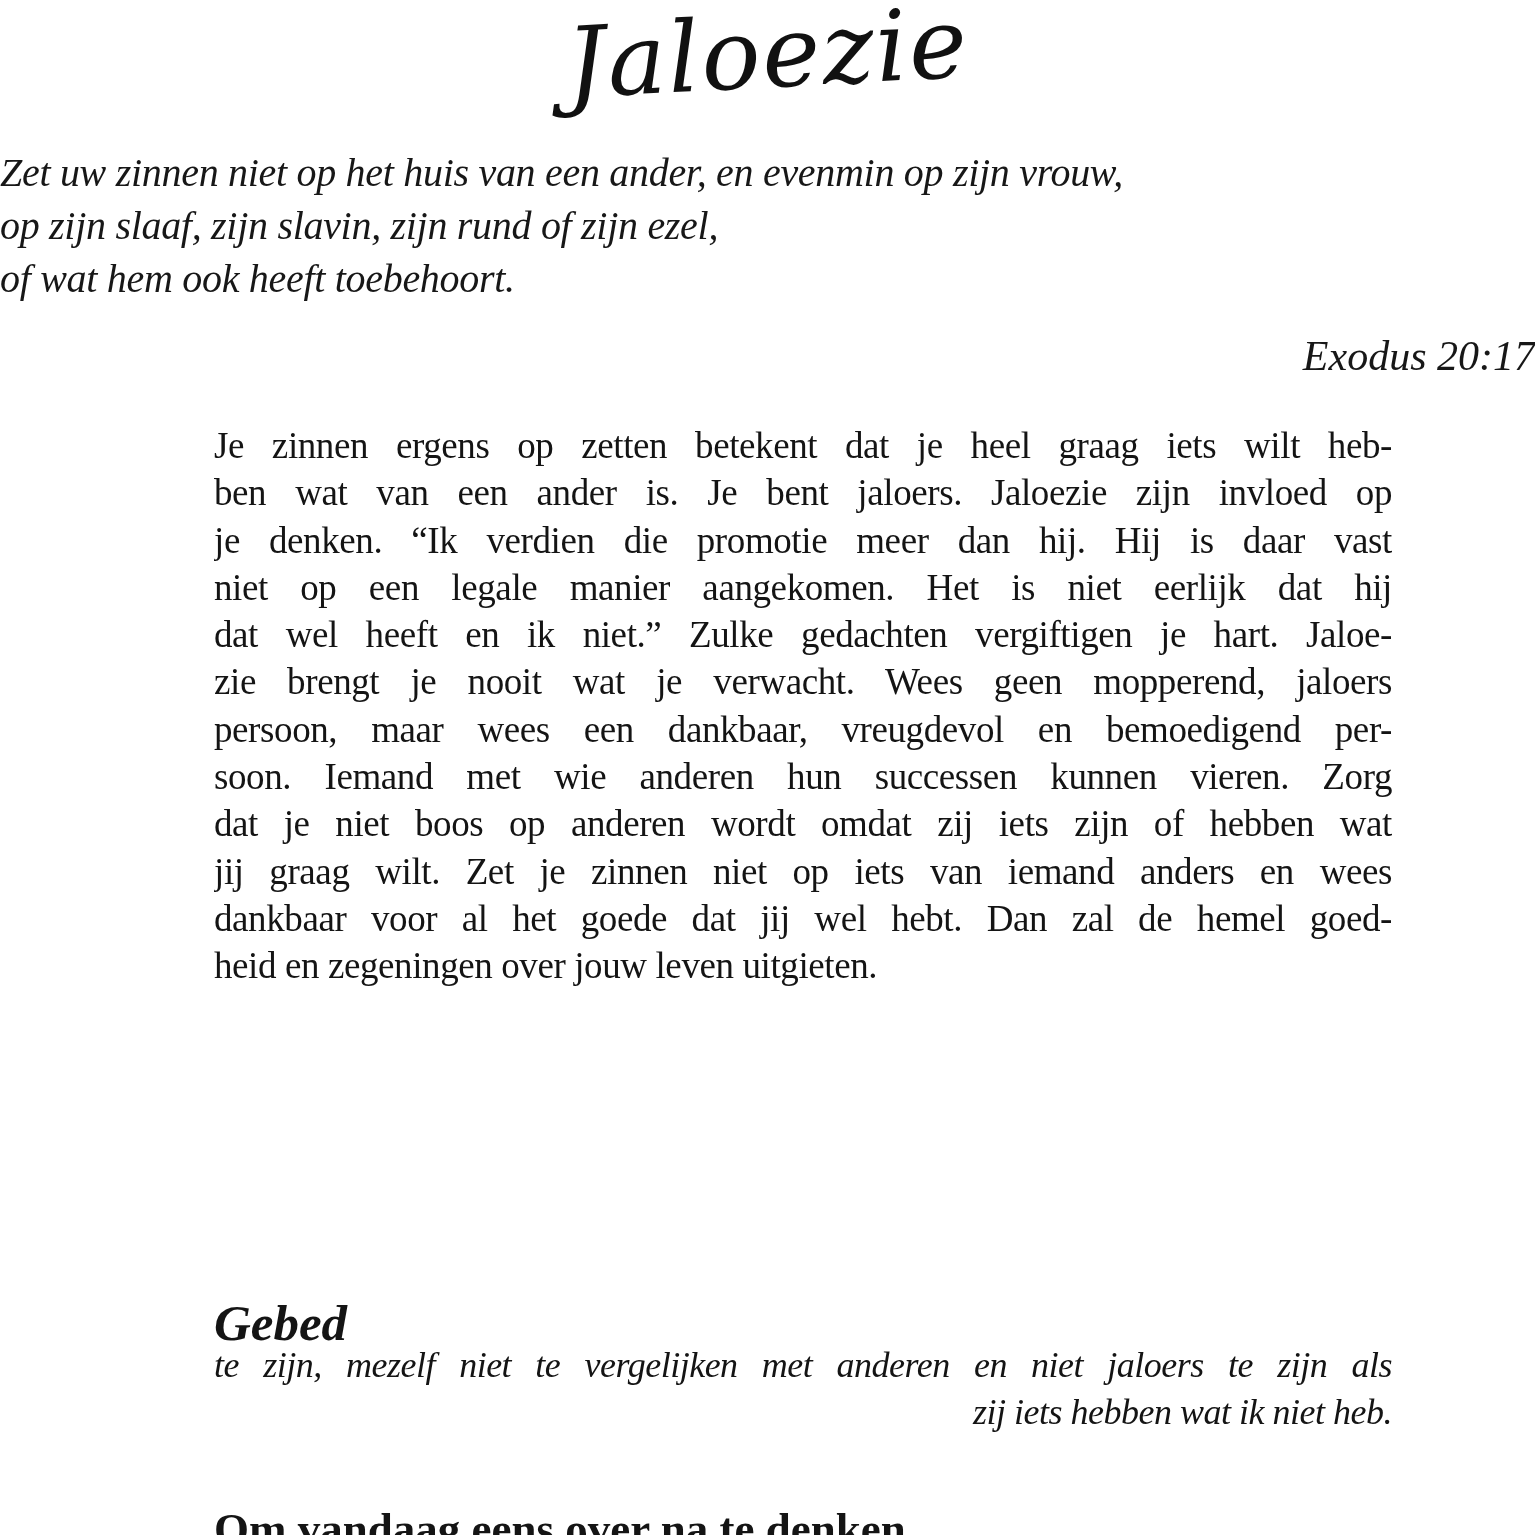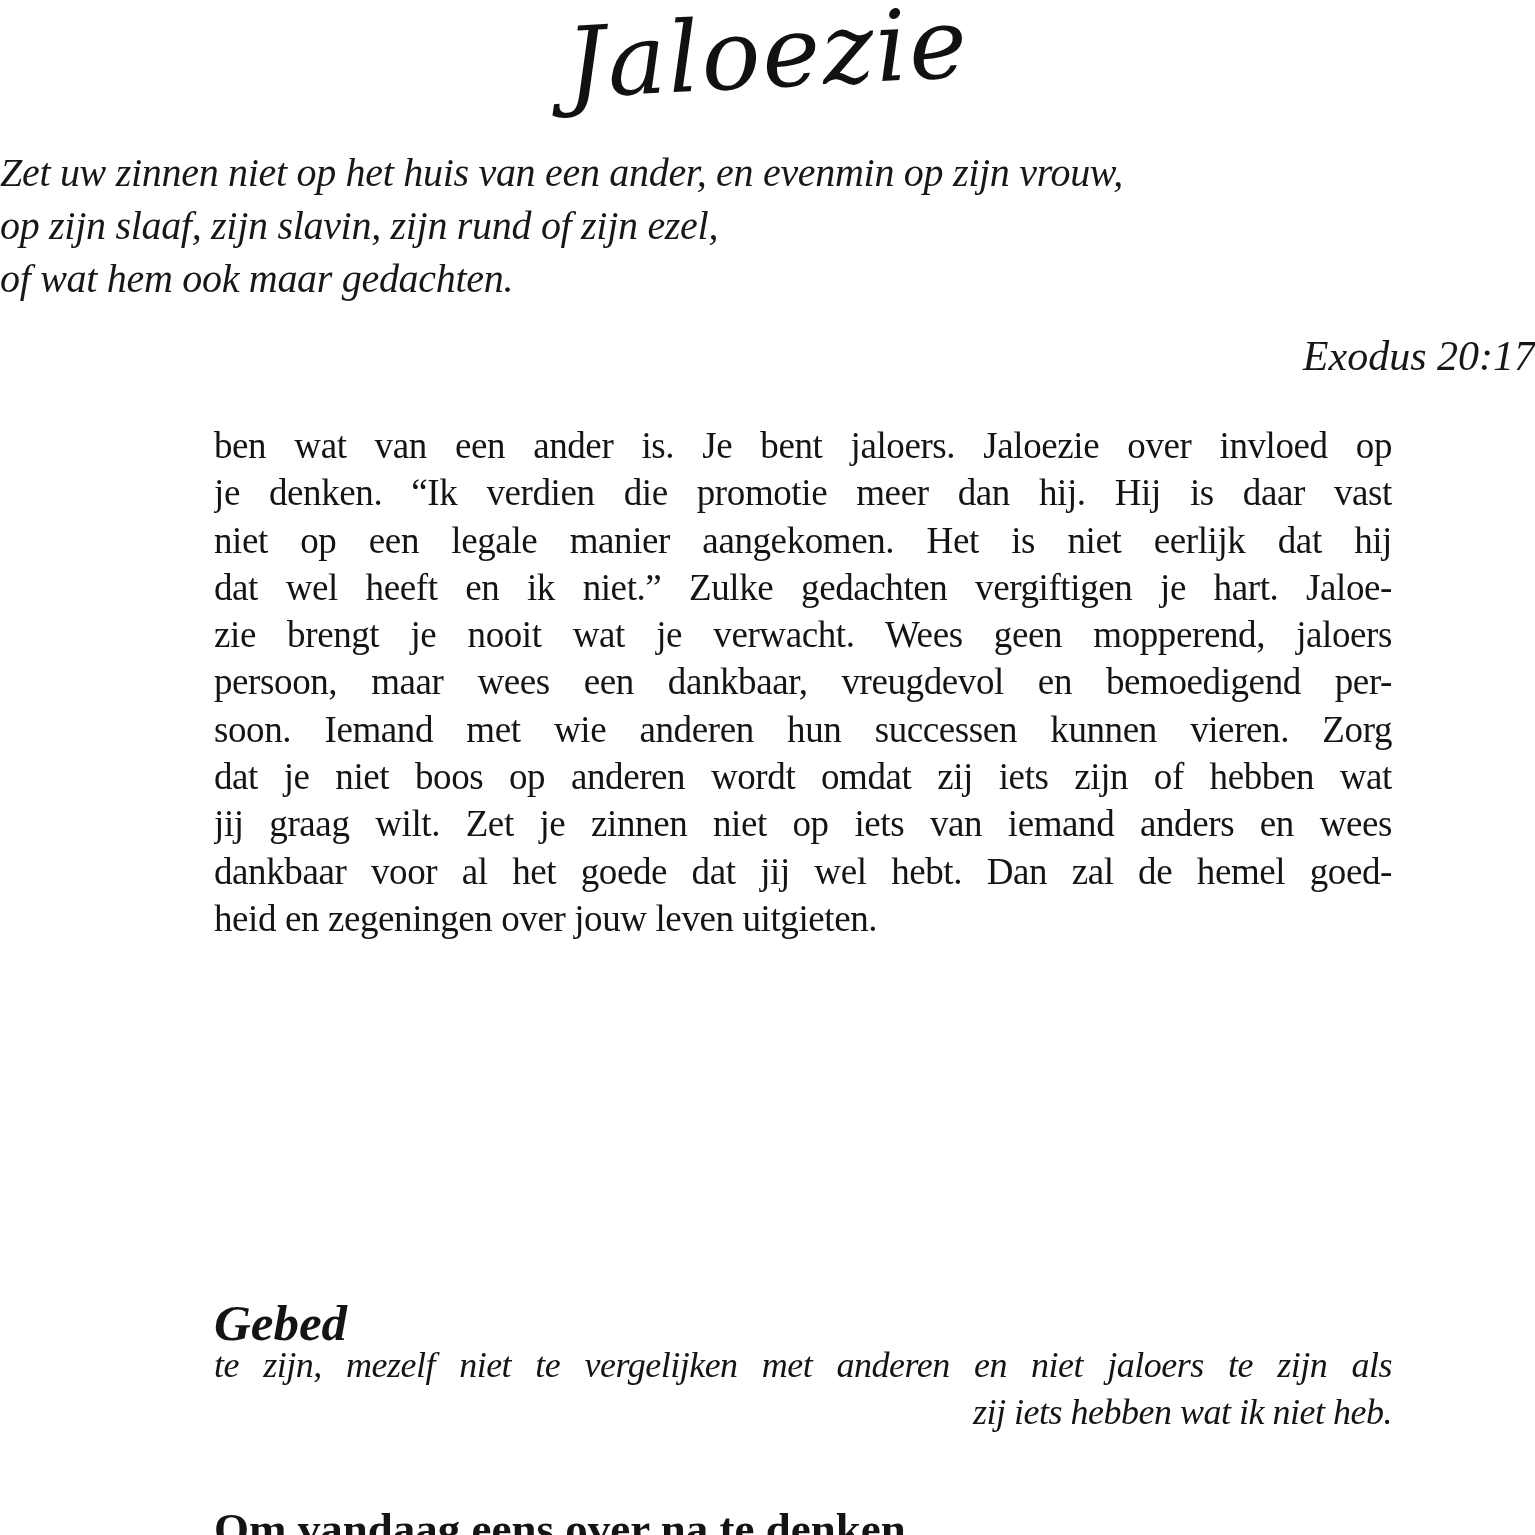--- a/index.html
+++ b/index.html
@@ -121,27 +121,28 @@
 </head>
 <body>
 
 <div class="page">
 
   <h1 class="title">Jaloezie</h1>
 
   <div class="verse">
     <div class="verse-line">Zet uw zinnen niet op het huis van een ander, en evenmin op zijn vrouw,</div>
     <div class="verse-line">op zijn slaaf, zijn slavin, zijn rund of zijn ezel,</div>
-    <div class="verse-line">of wat hem ook maar gedachten.</div>
+    <div class="verse-line">of wat hem ook heeft toebehoort.</div>
   </div>
 
   <div class="reference">Exodus 20:17</div>
 
   <div class="body">
-    <div class="jline">ben wat van een ander is. Je bent jaloers. Jaloezie over invloed op</div>
+    <div class="jline">Je zinnen ergens op zetten betekent dat je heel graag iets wilt heb-</div>
+    <div class="jline">ben wat van een ander is. Je bent jaloers. Jaloezie zijn invloed op</div>
     <div class="jline">je denken. “Ik verdien die promotie meer dan hij. Hij is daar vast</div>
     <div class="jline">niet op een legale manier aangekomen. Het is niet eerlijk dat hij</div>
     <div class="jline">dat wel heeft en ik niet.” Zulke gedachten vergiftigen je hart. Jaloe-</div>
     <div class="jline">zie brengt je nooit wat je verwacht. Wees geen mopperend, jaloers</div>
     <div class="jline">persoon, maar wees een dankbaar, vreugdevol en bemoedigend per-</div>
     <div class="jline">soon. Iemand met wie anderen hun successen kunnen vieren. Zorg</div>
     <div class="jline">dat je niet boos op anderen wordt omdat zij iets zijn of hebben wat</div>
     <div class="jline">jij graag wilt. Zet je zinnen niet op iets van iemand anders en wees</div>
     <div class="jline">dankbaar voor al het goede dat jij wel hebt. Dan zal de hemel goed-</div>
     <div class="jline-last">heid en zegeningen over jouw leven uitgieten.</div>

